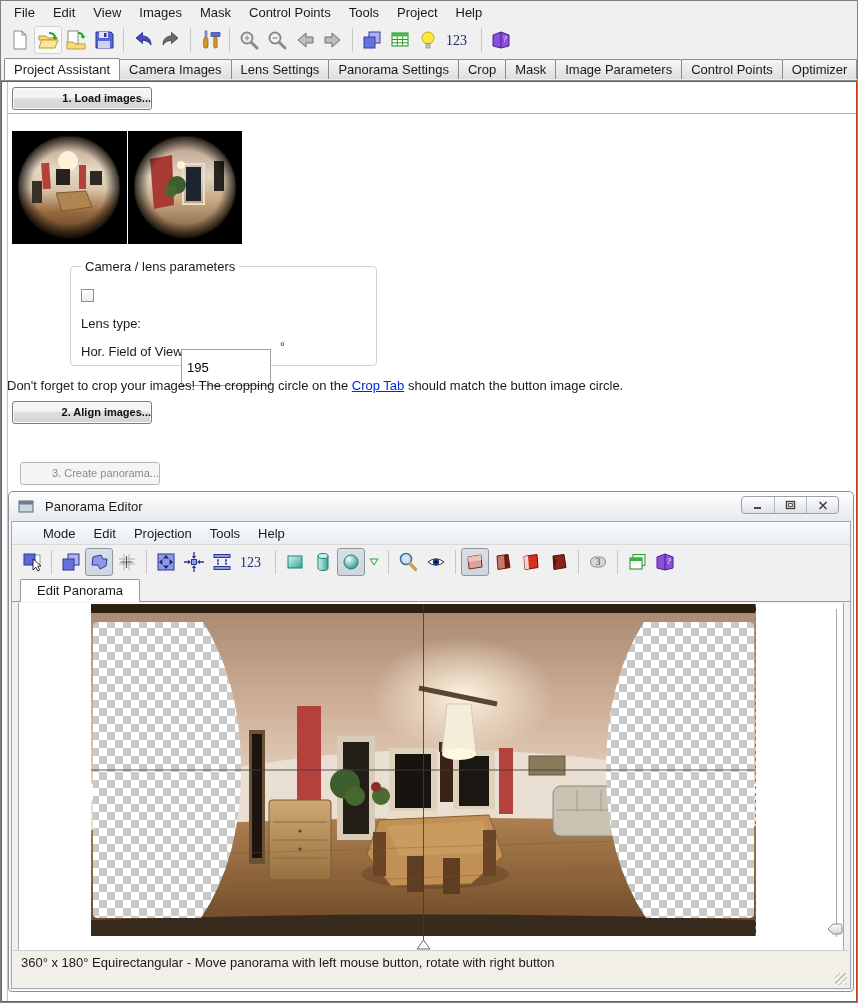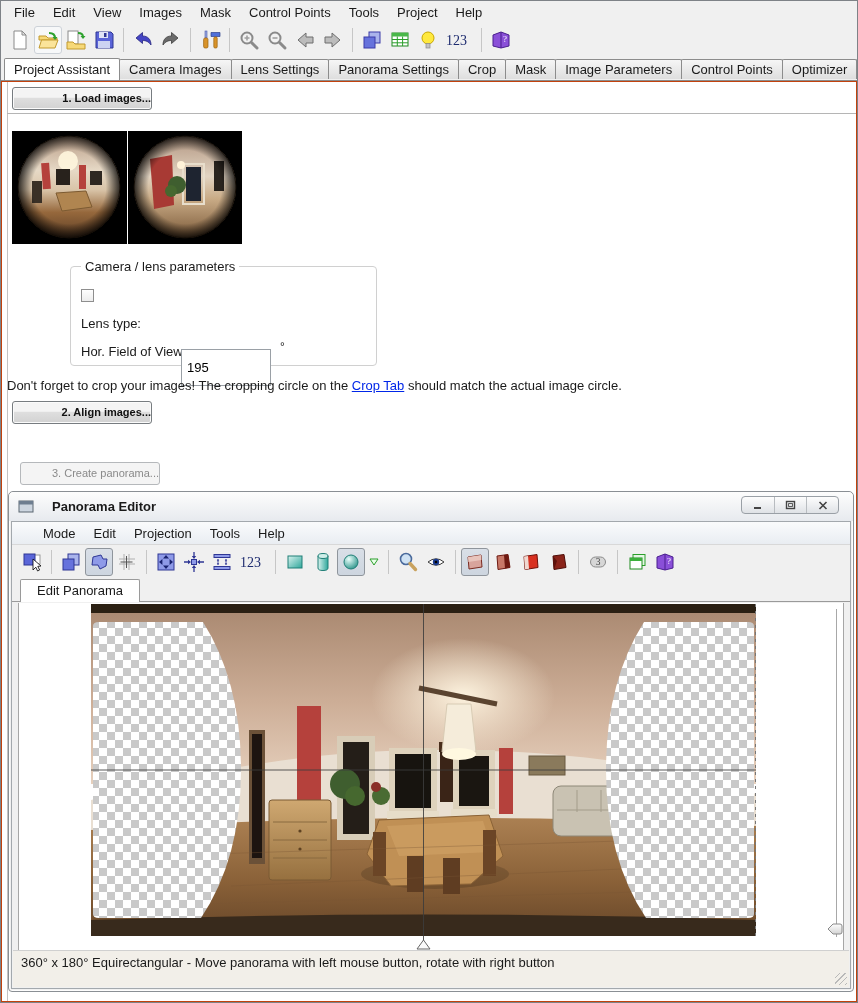--- a/index.html
+++ b/index.html
@@ -47,21 +47,21 @@
   .note { position:absolute; left:5px; font-size:13px; }
   .link { color:#0026e8; text-decoration:underline; cursor:pointer; }
   .warning { color:#d10000; }
 
   
   .pe-window { position:absolute; left:6px; top:409px; width:846px; height:501px;
       border:1px solid #8a8f94; border-radius:5px 5px 4px 4px; background:#f0f0f0;
       box-shadow:0 0 0 1px #fdfdfd inset; }
   .pe-titlebar { height:29px; display:flex; align-items:center; padding-left:9px;
       background:linear-gradient(#fdfdfd,#e7eaee); border-radius:5px 5px 0 0; }
-  .pe-title { margin-left:18px;font-weight:bold; }
+  .pe-title { margin-left:11px; }
   .capbtns { position:absolute; right:14px; top:4px; display:flex; height:18px;
       border:1px solid #9aa0a6; border-radius:4px; overflow:hidden;
       background:linear-gradient(#fdfdfd,#dfe2e6); }
   .capbtn { width:32px; display:flex; align-items:center; justify-content:center; }
   .capbtn + .capbtn { border-left:1px solid #b8bcc0; }
   .pe-client { position:absolute; left:2px; right:2px; top:29px; bottom:2px;
       border:1px solid #a3a8ad; background:#f0f0f0; }
   .pe-menubar { height:23px; background:linear-gradient(#fafbfc,#e9edf2);
       border-bottom:1px solid #d8d8d8; display:flex; align-items:center; padding-left:22px; }
   .pe-menubar .mi { padding:3px 9px; }
@@ -299,21 +299,21 @@
 
     <div class="groupbox">
       <span class="legend">Camera / lens parameters</span>
       <span class="cb"></span>
       <span class="grouplabel" style="left:10px;top:49px">Lens type:</span>
       <span class="grouplabel" style="left:10px;top:77px">Hor. Field of View:</span>
       <input class="txtinput" value="195" style="">
       <span class="grouplabel" style="left:209px;top:73px;font-size:12px">°</span>
     </div>
 
-    <div class="note" style="top:296px"><span>Don't forget to crop your images! The cropping circle on the </span><span class="link">Crop Tab</span><span> should match the actual image circle.</span></div>
+    <div class="note" style="top:296px"><span>Don't forget to crop your images! The cropping circle on the </span><span class="link">Crop Tab</span><span> should match the button image circle.</span></div>
 
     <div class="btn" style="left:10px;top:319px">2. Align images...</div>
 
 
     <div class="btn disabled" style="left:10px;top:380px">3. Create panorama...</div>
 
     <div class="pe-window">
       <div class="pe-titlebar">
         <svg width="16" height="15" viewBox="0 0 16 15">
             <rect x="1" y="2" width="14" height="11" fill="#cdd6e0" stroke="#5a6670"></rect>

